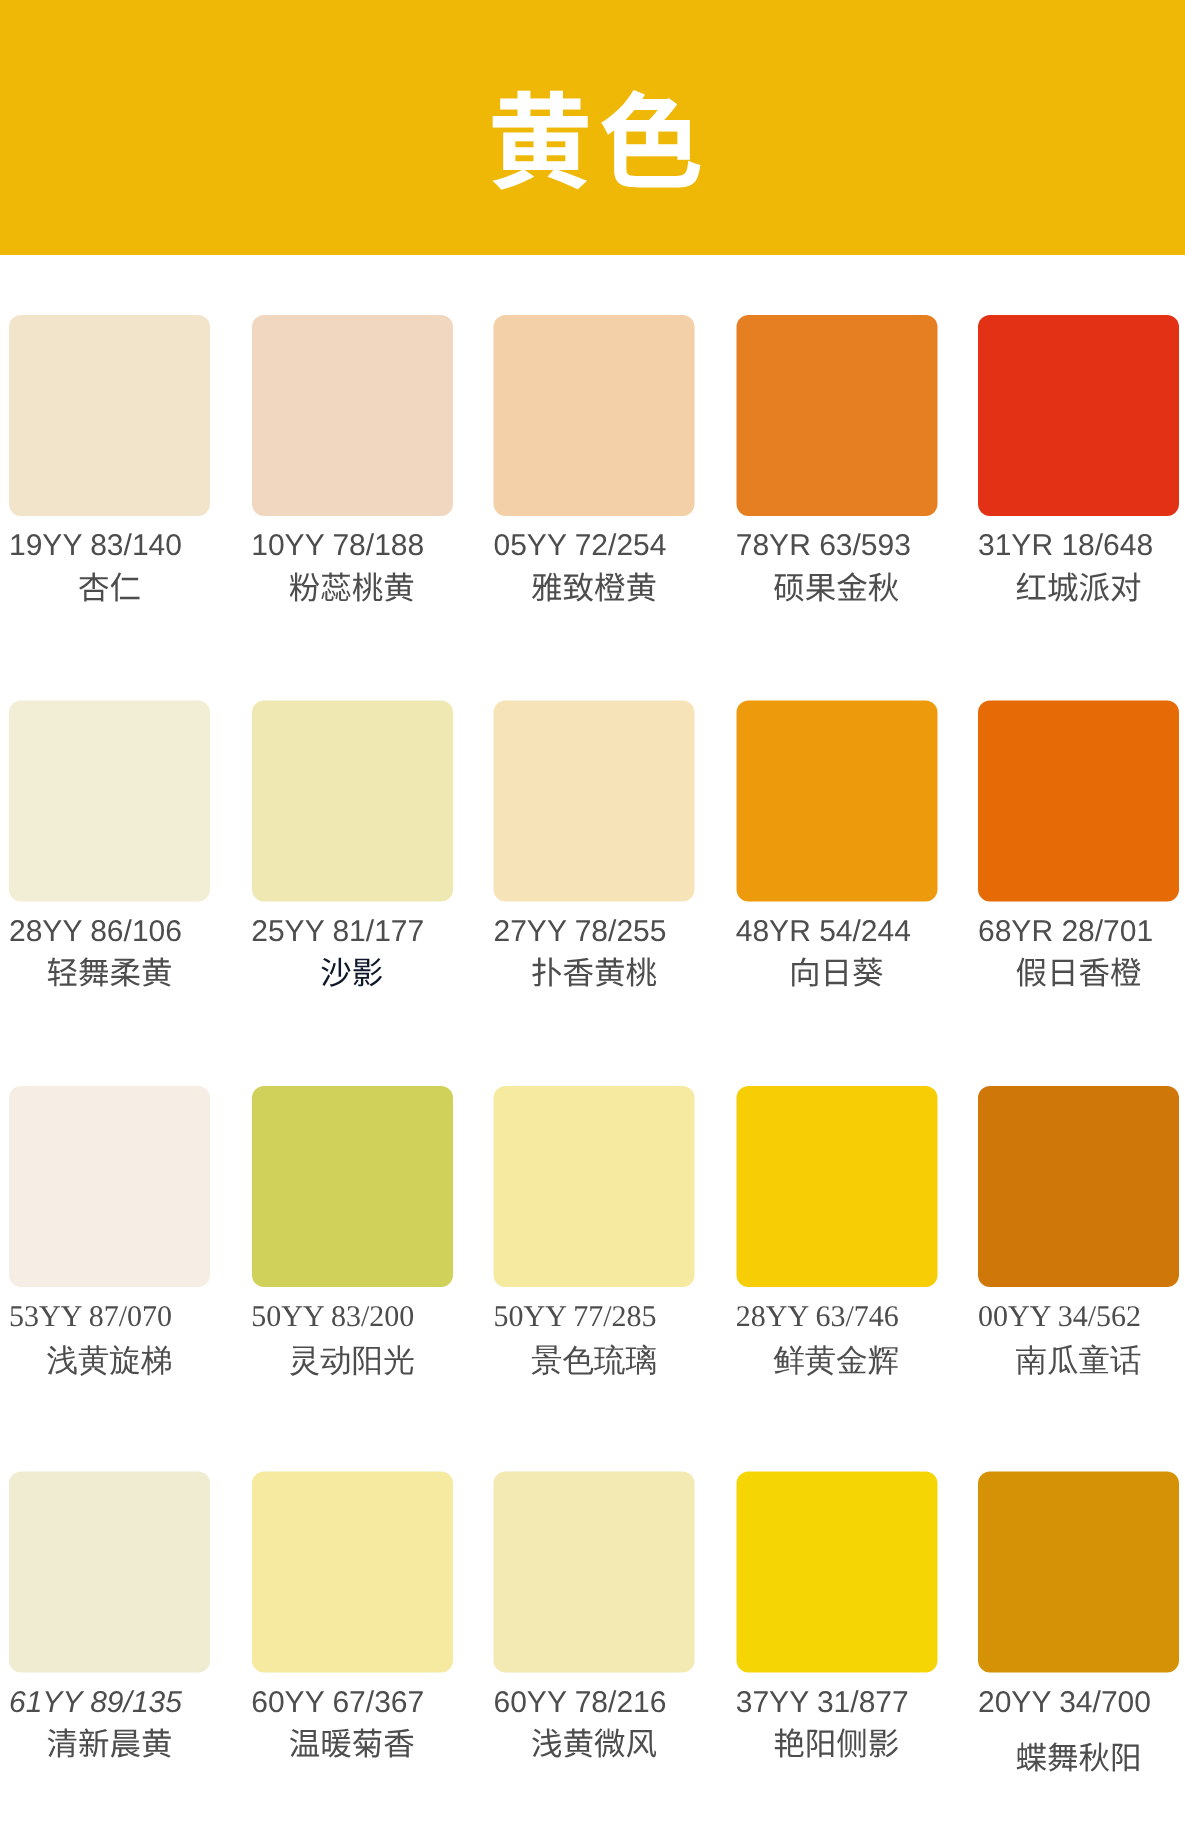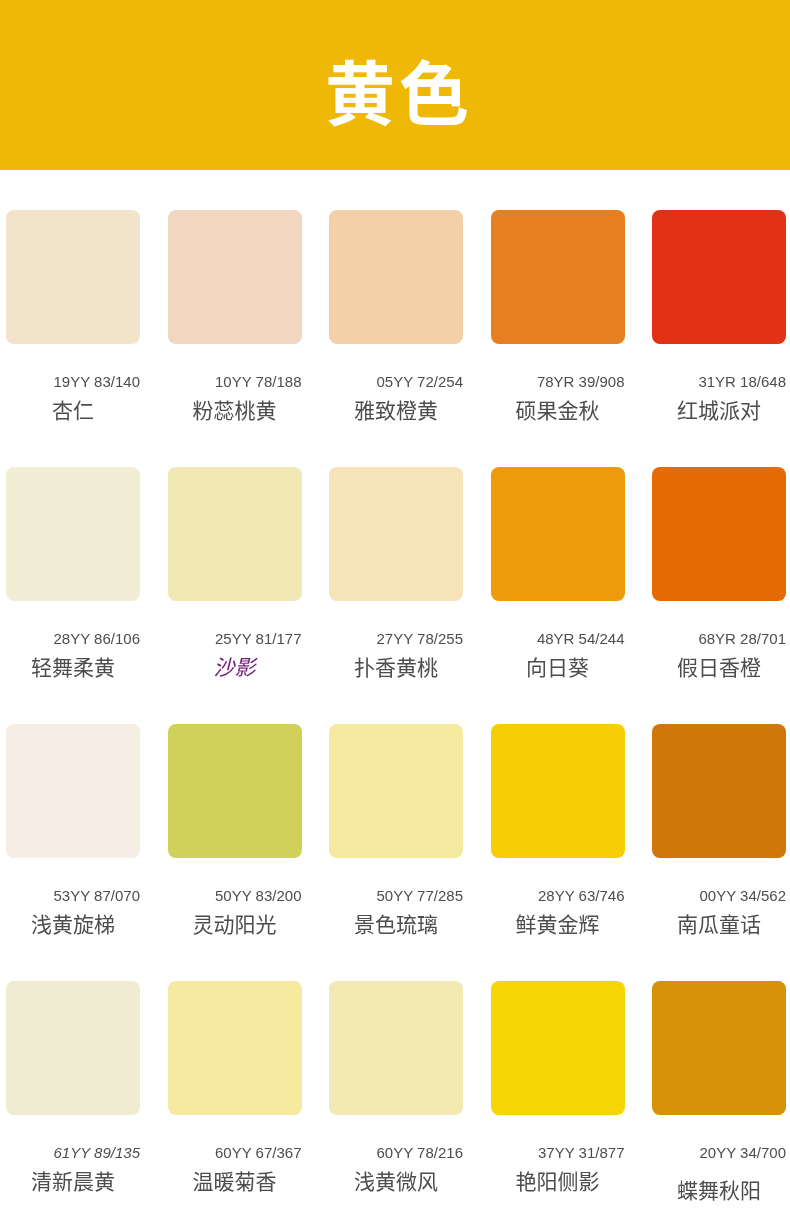--- a/index.html
+++ b/index.html
@@ -21,28 +21,28 @@
     color:#ffffff;font-size:70px;line-height:1;font-weight:600;
     letter-spacing:4px;padding-left:4px;
     position:relative;top:11px;left:2px;white-space:nowrap;
     transform:translateZ(0);
   }
 
   .grid{position:absolute;left:6px;top:210px;width:780px;height:1007px;}
   .row{position:absolute;left:0;width:780px;display:flex;justify-content:space-between;}
   .row-0{top:0px;}
   .row-1{top:257px;}
-  .row-2{top:514px;}
+  .row-2{top:514px;font-family:Liberation Serif, serif;}
   .row-3{top:771px;}
 
   .cell{width:134px;}
   .chip{width:134px;height:134px;border-radius:8px;background:#eee;}
   .code{
-    margin-top:27px;text-align:right;color:#4d4d4d;
-    font-size:15px;line-height:22px;white-space:nowrap;
+    margin-top:9px;text-align:left;color:#4d4d4d;
+    font-size:20px;line-height:22px;white-space:nowrap;
     transform:translateZ(0);
   }
   .cname{
     margin-top:7px;text-align:center;color:#4d4d4d;
     font-size:21px;line-height:22px;white-space:nowrap;
     transform:translateZ(0);
   }
 
 </style>
 </head>
@@ -66,39 +66,39 @@
         <div class="code" style="color: rgb(77, 77, 77);">10YY 78/188</div>
         <div class="cname" style="color: rgb(77, 77, 77);">粉蕊桃黄</div>
       </div>
       <div class="cell">
         <div class="chip" style="background: rgb(243, 208, 168); border-radius: 8px;" title="雅致橙黄"></div>
         <div class="code" style="color: rgb(77, 77, 77);">05YY 72/254</div>
         <div class="cname" style="color: rgb(77, 77, 77);">雅致橙黄</div>
       </div>
       <div class="cell">
         <div class="chip" style="background: rgb(230, 126, 34); border-radius: 8px;" title="硕果金秋"></div>
-        <div class="code" style="color: rgb(77, 77, 77);">78YR 39/908</div>
+        <div class="code" style="color: rgb(77, 77, 77);">78YR 63/593</div>
         <div class="cname" style="color: rgb(77, 77, 77);">硕果金秋</div>
       </div>
       <div class="cell">
         <div class="chip" style="background: rgb(226, 49, 20); border-radius: 8px;" title="红城派对"></div>
         <div class="code" style="color: rgb(77, 77, 77);">31YR 18/648</div>
         <div class="cname" style="color: rgb(77, 77, 77);">红城派对</div>
       </div>
     </div>
     <div class="row row-1">
       <div class="cell">
         <div class="chip" style="background: rgb(242, 238, 214); border-radius: 8px;" title="轻舞柔黄"></div>
         <div class="code" style="color: rgb(77, 77, 77);">28YY 86/106</div>
         <div class="cname" style="color: rgb(77, 77, 77);">轻舞柔黄</div>
       </div>
       <div class="cell">
         <div class="chip" style="background: rgb(240, 232, 178); border-radius: 8px;" title="沙影"></div>
         <div class="code" style="color: rgb(77, 77, 77);">25YY 81/177</div>
-        <div class="cname" style="color: #701a75; font-style: italic;">沙影</div>
+        <div class="cname" style="color: #0f172a;">沙影</div>
       </div>
       <div class="cell">
         <div class="chip" style="background: rgb(246, 227, 183); border-radius: 8px;" title="扑香黄桃"></div>
         <div class="code" style="color: rgb(77, 77, 77);">27YY 78/255</div>
         <div class="cname" style="color: rgb(77, 77, 77);">扑香黄桃</div>
       </div>
       <div class="cell">
         <div class="chip" style="background: rgb(237, 155, 12); border-radius: 8px;" title="向日葵"></div>
         <div class="code" style="color: rgb(77, 77, 77);">48YR 54/244</div>
         <div class="cname" style="color: rgb(77, 77, 77);">向日葵</div>

